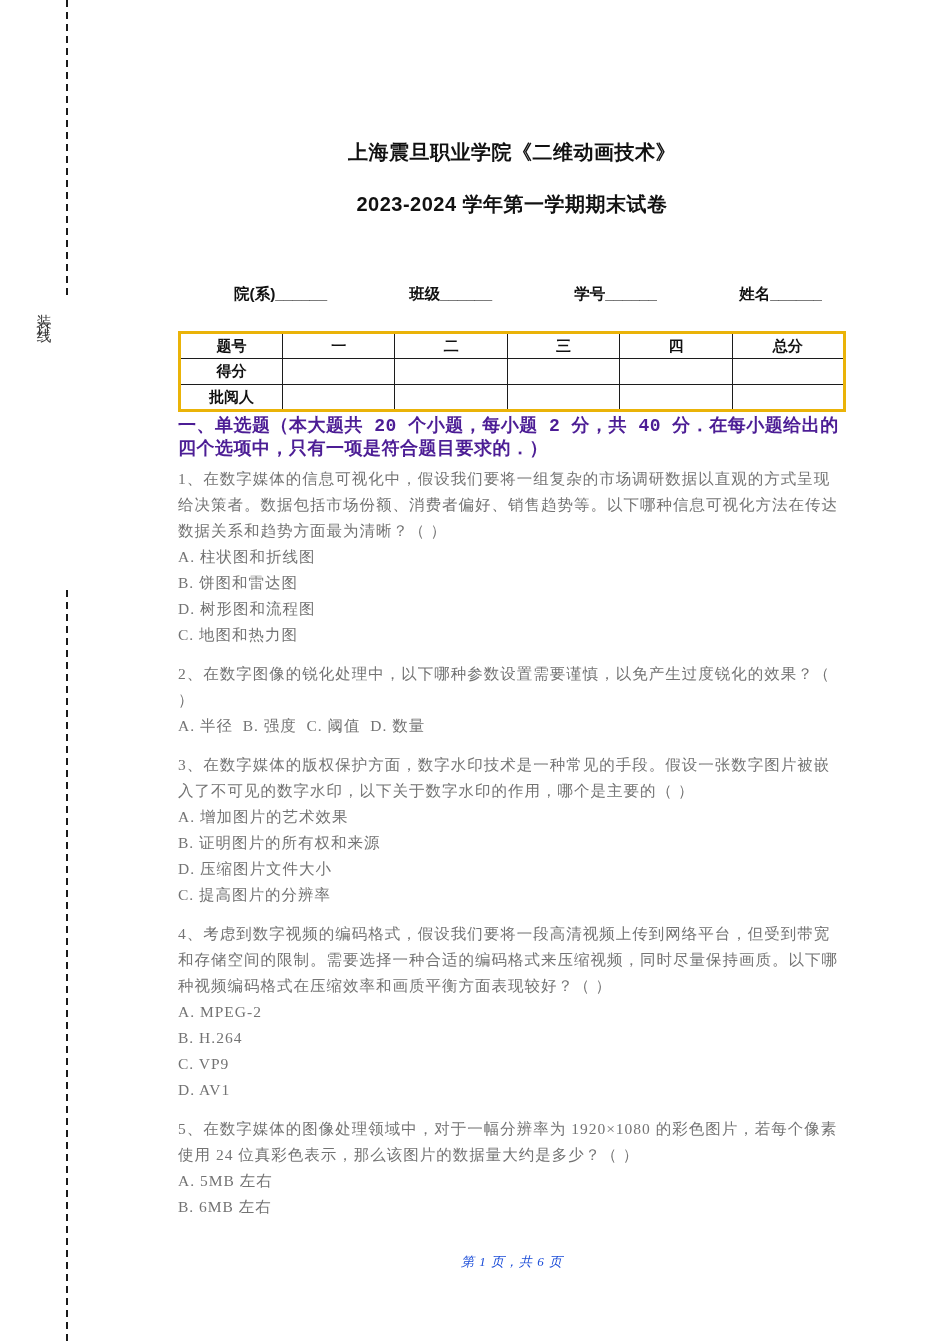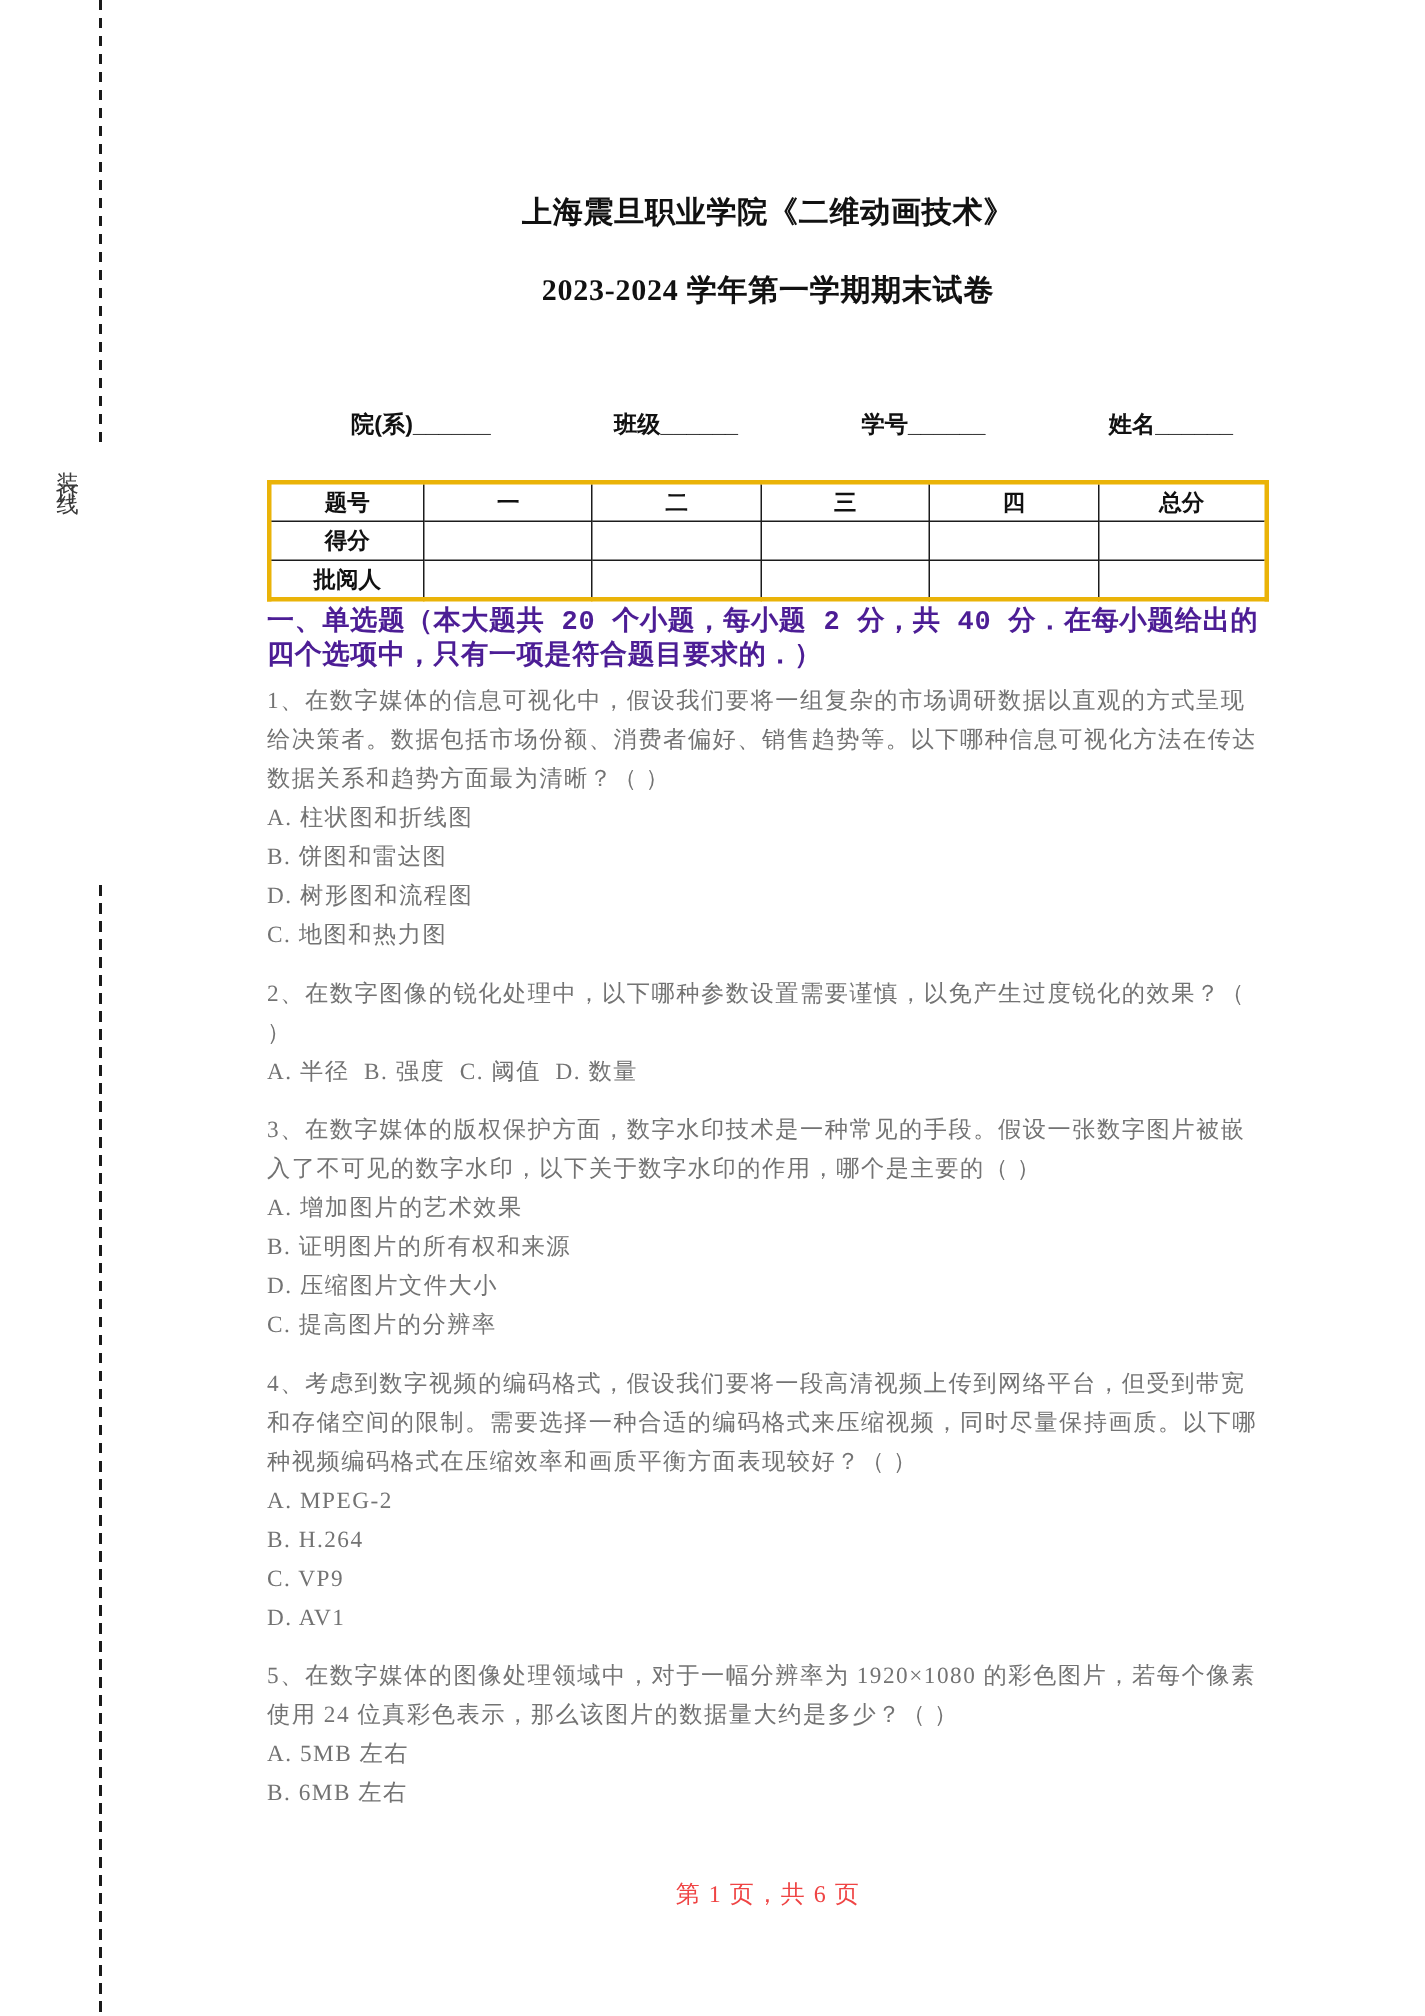--- a/index.html
+++ b/index.html
@@ -29,33 +29,33 @@
     writing-mode: vertical-rl;
     text-orientation: upright;
     font-size: 15px;
     letter-spacing: 7px;
     color: #3a3a3a;
     font-family: "Liberation Serif", serif;
   }
   .content {
     position: absolute;
     left: 178px;
-    top: 0;
+    top: 11px;
     width: 668px;
   }
   .title {
     text-align: center;
     font-family: "Liberation Sans", sans-serif;
     font-weight: 700;
     font-size: 20px;
     color: #111111;
     letter-spacing: 0.5px;
   }
   .title.line1 { margin-top: 128px; }
-  .title.line2 { margin-top: 25px; font-family: Liberation Serif, serif; }
+  .title.line2 { margin-top: 25px; }
   .info-row {
     display: flex;
     justify-content: space-between;
     margin-top: 66px;
     padding: 0 24px 0 12px;
     font-family: "Liberation Sans", sans-serif;
     font-weight: 700;
     font-size: 15.5px;
     color: #111111;
   }
@@ -97,24 +97,25 @@
     letter-spacing: 1px;
     color: #737373;
     white-space: pre-wrap;
   }
   .footer {
     position: absolute;
     left: 178px;
     top: 1253px;
     width: 668px;
     text-align: center;
-    font-size: 16px;
+    font-size: 13px;
     letter-spacing: 1px;
-    color: #ef4444;
+    color: #1d4ed8;
     font-family: "Liberation Serif", serif;
+    font-style: italic;
   }
 </style>
 </head>
 <body>
 
 <div class="page">
 
   <div class="bind-dash top"></div>
   <div class="binding-label">装订线</div>
   <div class="bind-dash bottom"></div>

